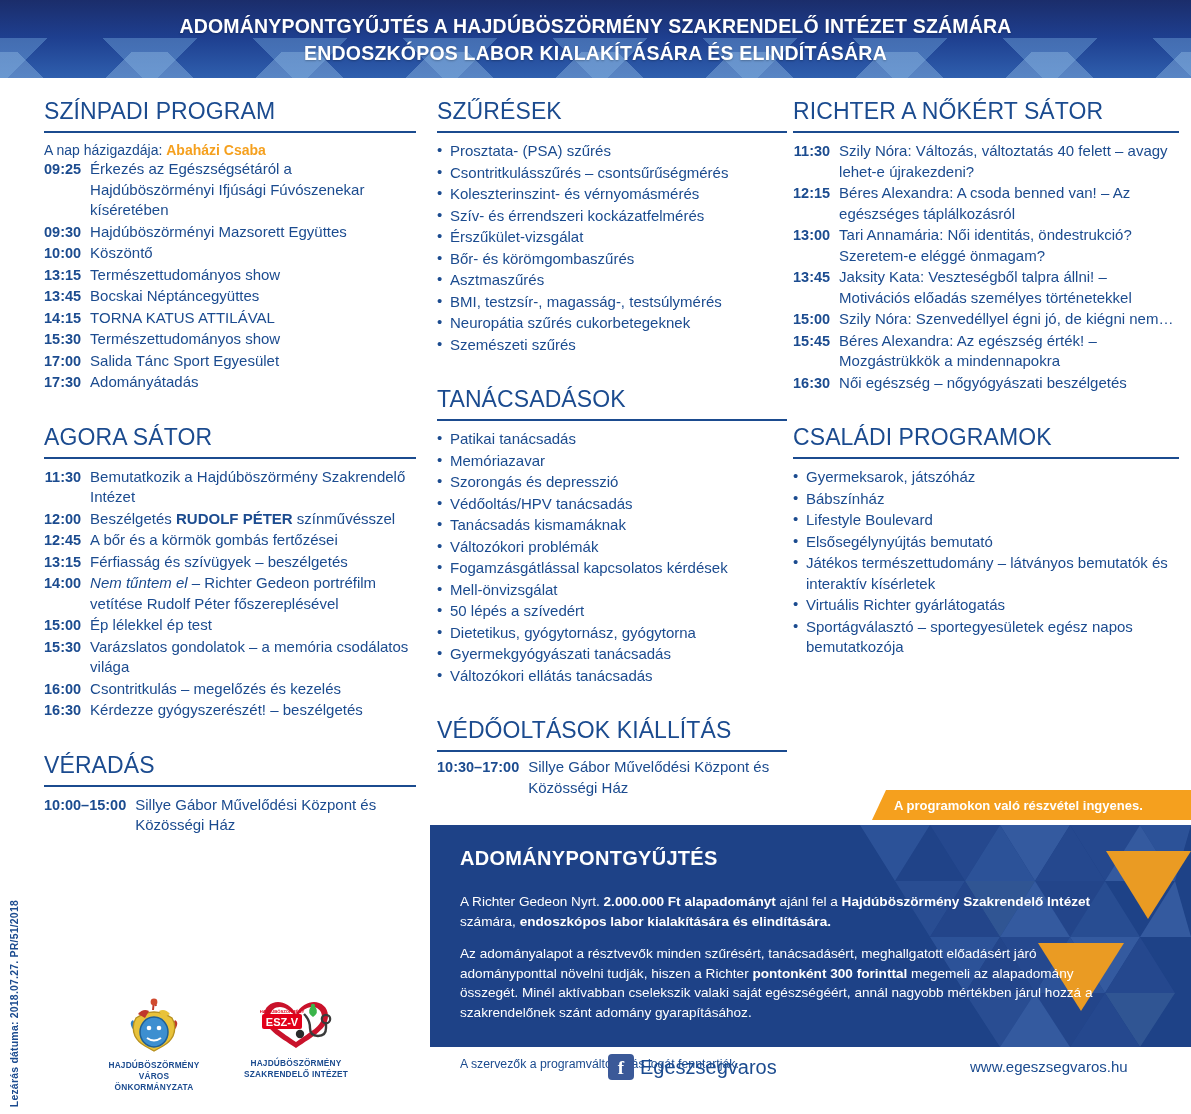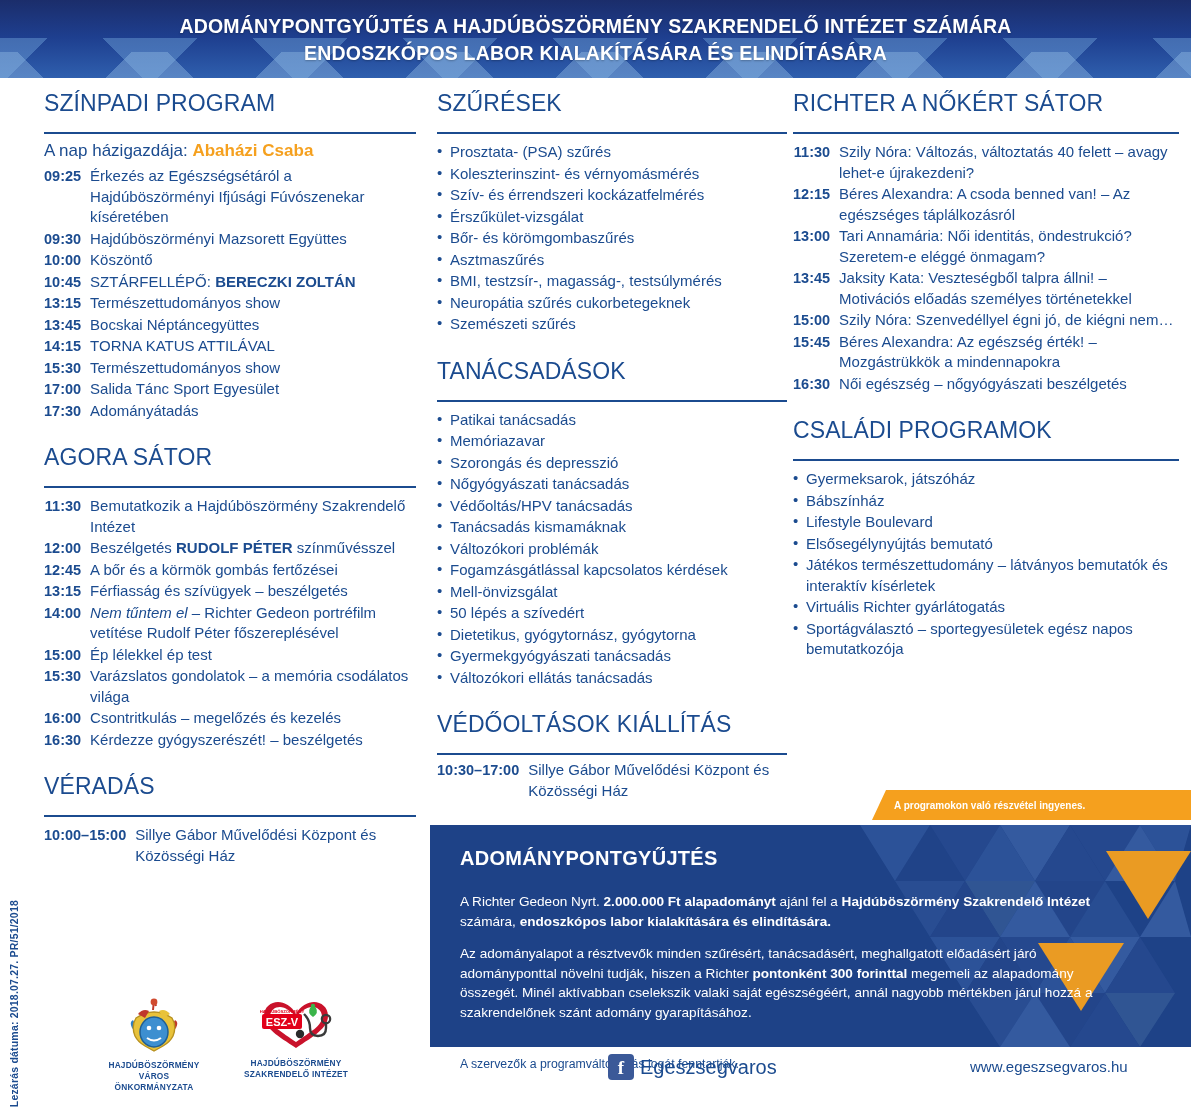--- a/index.html
+++ b/index.html
@@ -42,26 +42,27 @@
 
   
   .col { position:absolute; }
   #col-left   { left:44px;  top:90px;  width:372px; }
   #col-mid    { left:437px; top:90px;  width:350px; }
   #col-right  { left:793px; top:90px;  width:386px; }
 
   h2.sec {
     font-size:23px; font-weight:normal; color:#1b4b8f;
     letter-spacing:.1px; line-height:27px;
-    padding-bottom:15px; margin-bottom:8px;
+    padding-bottom:6px; margin-bottom:8px;
     border-bottom:2.5px solid #1b4b8f;
+    margin-top:8px;
   }
   h2.sec.tight { margin-bottom:5px; }
 
-  .host { font-size:17px; color:#1b4b8f; margin-bottom:6px; line-height:18px;}
+  .host { font-size:14px; color:#1b4b8f; line-height:18px;}
   .host b { color:#f5a01e; font-weight:bold; }
 
   
   .sched { width:100%; border-collapse:collapse; }
   .sched td { vertical-align:top; padding:0 0 1px 0; line-height:20.5px; }
   .sched td.t {
     font-weight:bold; font-size:14.5px; white-space:nowrap;
     padding-right:9px; color:#1b4b8f; width:1%;text-align:right;
   }
   .sched td.d { font-size:15px; color:#1b4b8f; }
@@ -92,21 +93,21 @@
   
   #logos{ position:absolute; left:100px; top:996px; width:250px; display:flex; gap:34px; }
   .logo-block{ text-align:center; width:108px; }
   .logo-cap{ font-size:8.3px; font-weight:bold; color:#1b4b8f; line-height:11px; letter-spacing:.2px; margin-top:4px;}
   .crest{ width:62px; height:60px; margin:0 auto; position:relative; }
   .eszv{ width:96px; height:58px; margin:0 auto; position:relative; }
 
   
   #free-banner{
     position:absolute; left:872px; top:790px; width:319px; height:30px;
-    background:#f5a01e; color:#fff; font-size:10px; font-weight:bold;
+    background:#f5a01e; color:#fff; font-size:13px; font-weight:bold;
     display:flex; align-items:center; padding-left:22px;
     clip-path: polygon(14px 0, 100% 0, 100% 100%, 0 100%);
   }
 
   
   #don-box{
     position:absolute; left:430px; top:825px; width:761px; height:222px;
     background:#1e4287; overflow:hidden; color:#fff;
   }
   #don-box .mosaic{ position:absolute; inset:0; opacity:.95; }
@@ -158,24 +159,20 @@
       </tr>
       <tr>
         <td class="t">09:30</td>
         <td class="d">Hajdúböszörményi Mazsorett Együttes</td>
       </tr>
       <tr>
         <td class="t">10:00</td>
         <td class="d">Köszöntő</td>
       </tr>
       <tr>
-        <td class="t">10:45</td>
-        <td class="d"><span>SZTÁRFELLÉPŐ: </span><b>BERECZKI ZOLTÁN</b></td>
-      </tr>
-      <tr>
         <td class="t">13:15</td>
         <td class="d">Természettudományos show</td>
       </tr>
       <tr>
         <td class="t">13:45</td>
         <td class="d">Bocskai Néptáncegyüttes</td>
       </tr>
       <tr>
         <td class="t">14:15</td>
         <td class="d">TORNA KATUS ATTILÁVAL</td>
@@ -252,38 +249,38 @@
       </tr>
     </tbody>
       </table>
   </div>
 
   <div class="col" id="col-mid">
 
     <h2 class="sec">SZŰRÉSEK</h2>
     <ul class="bul">
       <li>Prosztata- (PSA) szűrés</li>
+      <li>Csontritkulásszűrés – csontsűrűségmérés</li>
       <li>Koleszterinszint- és vérnyomásmérés</li>
       <li>Szív- és érrendszeri kockázatfelmérés</li>
       <li>Érszűkület-vizsgálat</li>
       <li>Bőr- és körömgombaszűrés</li>
       <li>Asztmaszűrés</li>
       <li>BMI, testzsír-, magasság-, testsúlymérés</li>
       <li>Neuropátia szűrés cukorbetegeknek</li>
       <li>Szemészeti szűrés</li>
     </ul>
 
     <div class="gap-lg"></div>
 
     <h2 class="sec">TANÁCSADÁSOK</h2>
     <ul class="bul">
       <li>Patikai tanácsadás</li>
       <li>Memóriazavar</li>
       <li>Szorongás és depresszió</li>
-      <li>Nőgyógyászati tanácsadás</li>
       <li>Védőoltás/HPV tanácsadás</li>
       <li>Tanácsadás kismamáknak</li>
       <li>Változókori problémák</li>
       <li>Fogamzásgátlással kapcsolatos kérdések</li>
       <li>Mell-önvizsgálat</li>
       <li>50 lépés a szívedért</li>
       <li>Dietetikus, gyógytornász, gyógytorna</li>
       <li>Gyermekgyógyászati tanácsadás</li>
       <li>Változókori ellátás tanácsadás</li>
     </ul>

